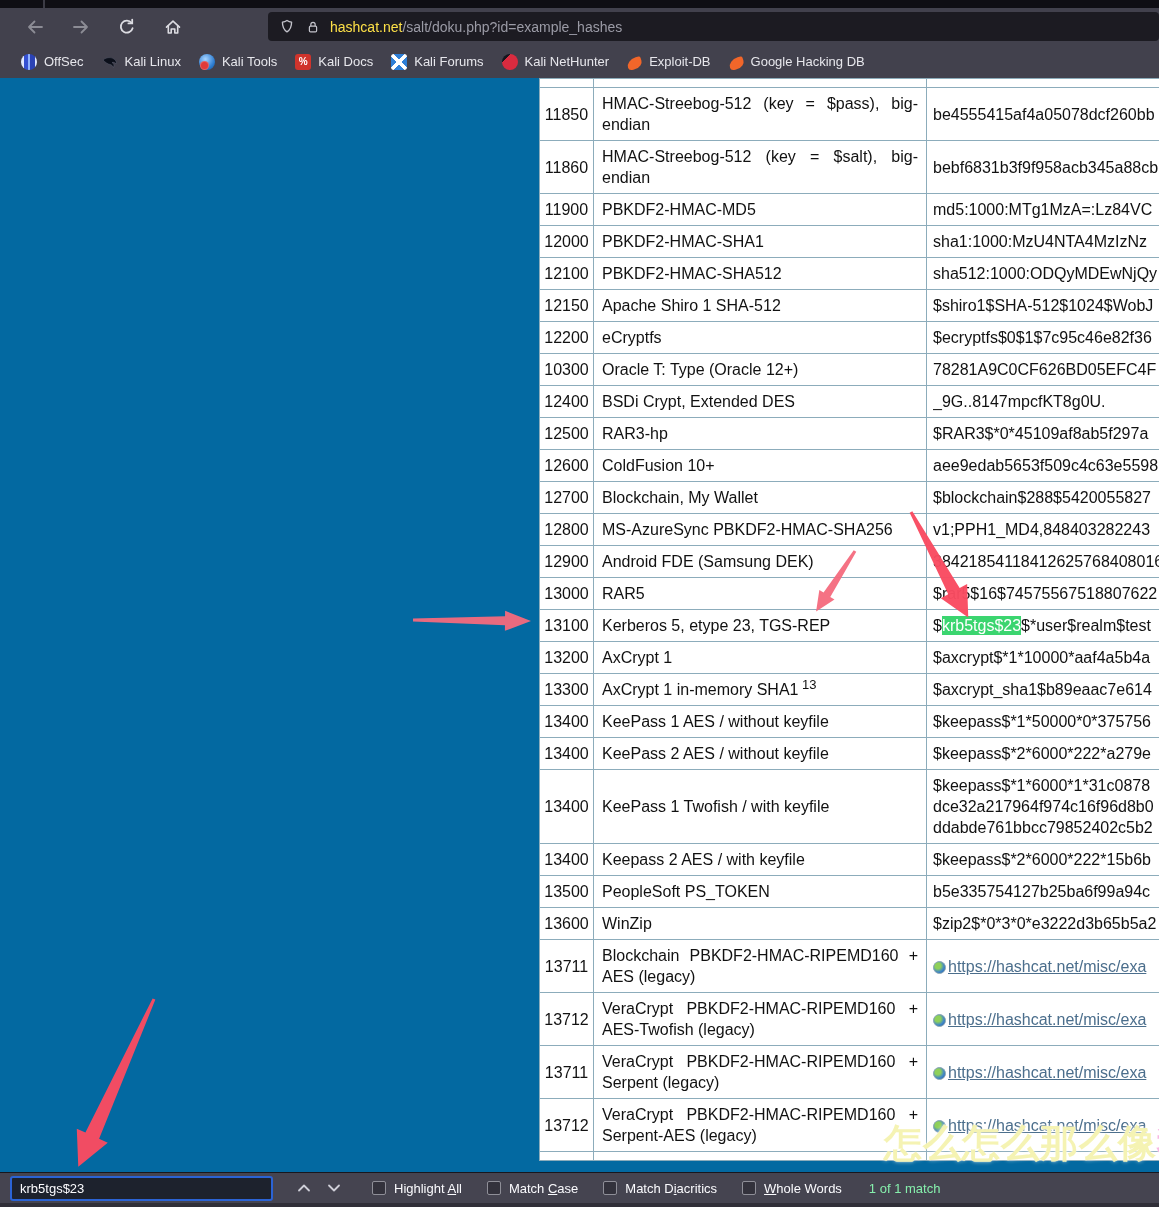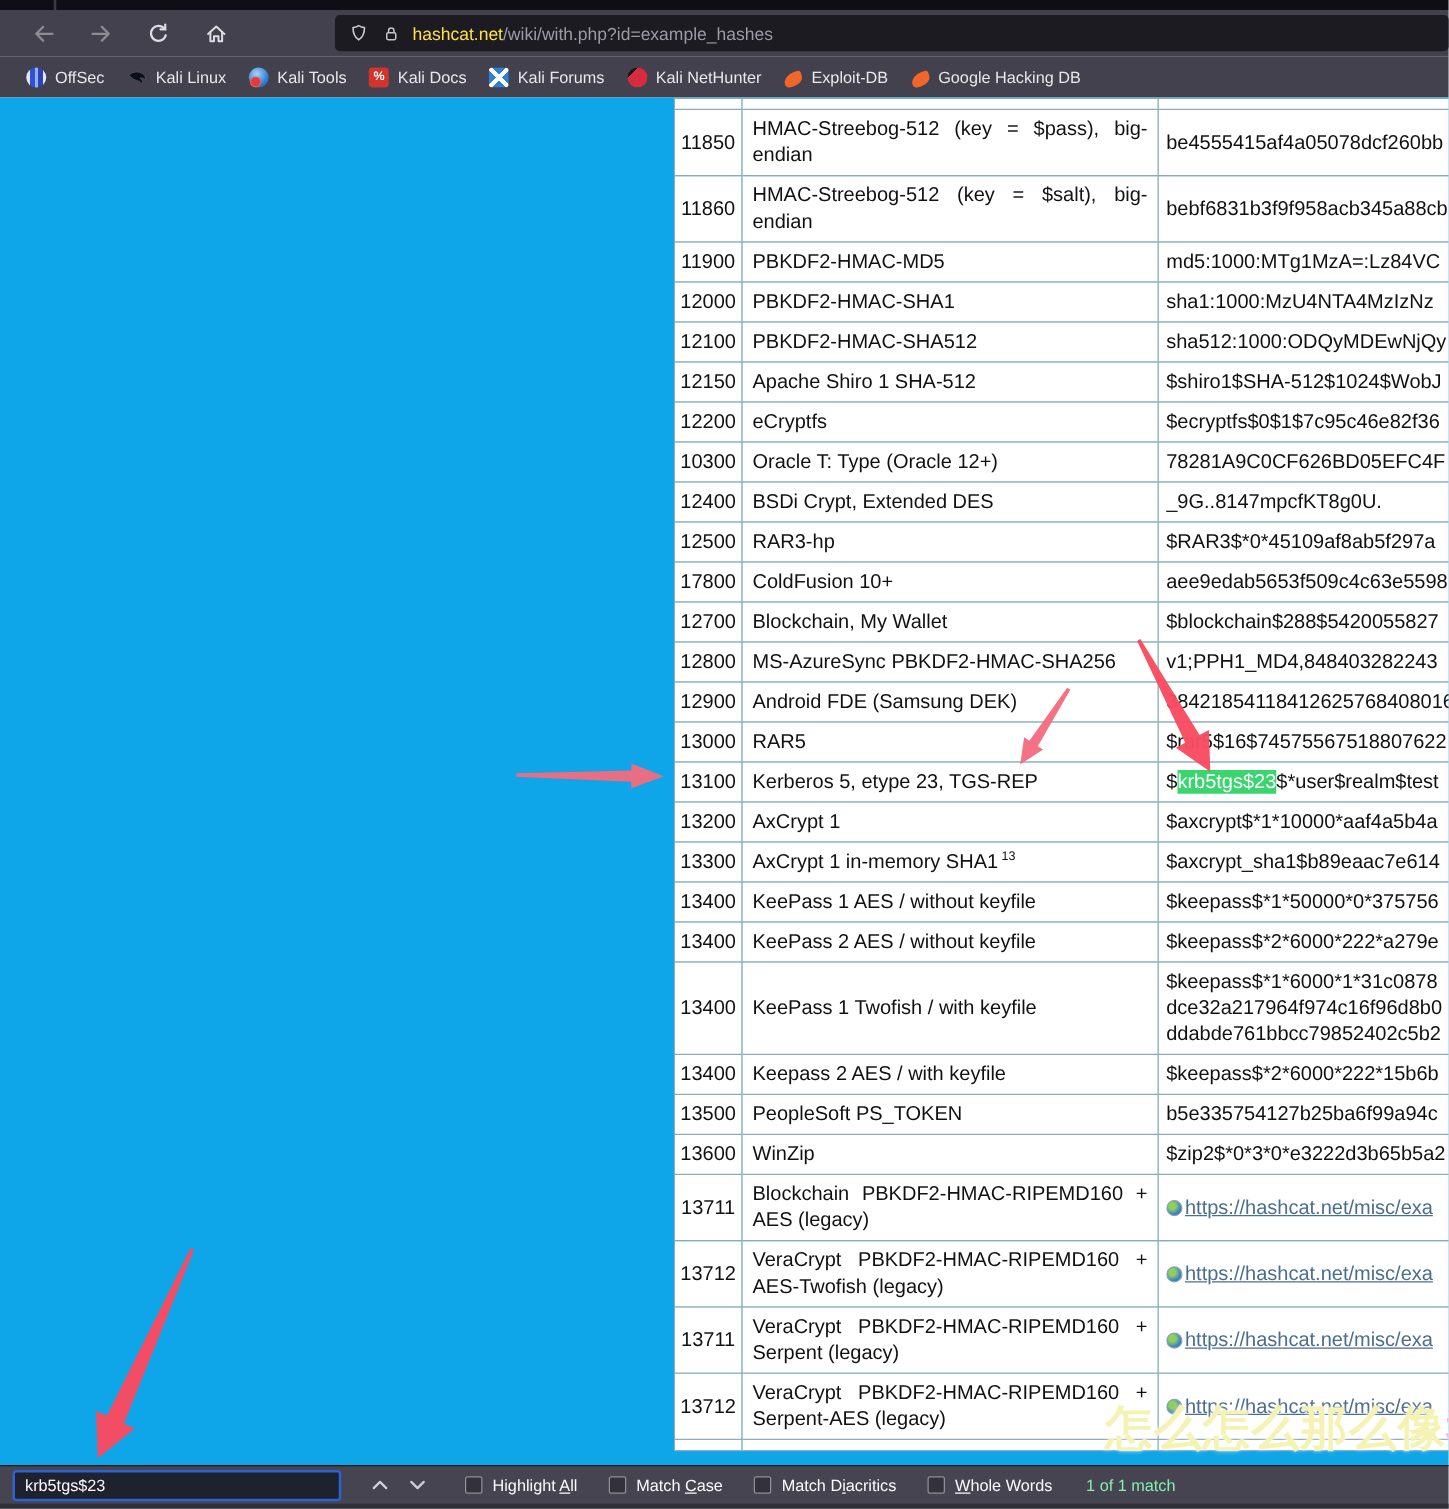--- a/index.html
+++ b/index.html
@@ -44,32 +44,32 @@
   .kali-forums-icon { border-radius:3px; background:
     linear-gradient(45deg,transparent 42%,#fff 42% 58%,transparent 58%),
     linear-gradient(-45deg,transparent 42%,#fff 42% 58%,transparent 58%),#2f7fd6; }
   .kali-nethunter-icon { border-radius:50%;
     background:linear-gradient(135deg,#16161e 25%,transparent 25%),#d92b3f; }
   .exploitdb-icon, .ghdb-icon { width:15px; height:11px; margin-top:3px; background:#f1662a;
     border-radius:80% 20% 65% 35%; transform:rotate(-18deg); }
 
   
   .content { position:absolute; left:0; top:78px; width:1159px; height:1094px;
-             background:#0ea5e9; overflow:hidden; }
+             background:#0369a1; overflow:hidden; }
   .table-wrap { position:absolute; left:539px; top:0; width:620px; overflow:hidden; }
   table.hashes { border-collapse:collapse; table-layout:fixed; width:787px;
                  font-size:16px; color:#111; }
   .hashes td { border:1px solid #8cacbb; vertical-align:middle; background:#fff; }
   .td-mode { text-align:center; padding:5px 2px; line-height:21px; }
   .td-name { text-align:justify; padding:5px 8px; line-height:21px; }
   .td-hash { padding:5px 6px; line-height:21px; }
   .td-hash .nowrap { white-space:nowrap; overflow:hidden; }
   .hashline { white-space:nowrap; overflow:hidden; }
   tr.partial td { height:9px; padding:0; }
-  .td-name sup { font-size:10px; vertical-align:super; line-height:0; }
+  .td-name sup { font-size:13px; vertical-align:super; line-height:0; }
   .find-match { background:#3bd56f; color:#fff; padding:1px 0; }
   .ext-link { color:#4b6e8c; text-decoration:underline; cursor:pointer; }
   .globe-icon { display:inline-block; width:13px; height:13px; border-radius:50%; margin-right:2px;
     vertical-align:-2px; border:1px solid #8aa5b5;
     background:radial-gradient(circle at 35% 35%,#8fd05a 0 28%,#3f86c9 62%,#2a5e96); }
 
   
   .watermark { position:absolute; left:884px; top:1124px; z-index:8; pointer-events:none;
     font-weight:bold; font-size:38px; line-height:1; letter-spacing:1px; white-space:nowrap; }
   .wm-main { color:rgba(242,240,158,0.78);
@@ -135,21 +135,21 @@
         <svg width="18" height="18" viewBox="0 0 20 20" fill="none" stroke="#c3c3cb" stroke-width="1.5" stroke-linejoin="round">
           <path d="M10 2.8 C8.2 4 6.6 4.4 4.9 4.5 C4.9 9.4 6.7 13.4 10 15.4 C13.3 13.4 15.1 9.4 15.1 4.5 C13.4 4.4 11.8 4 10 2.8 Z"></path>
         </svg>
       </span>
       <span class="url-icon">
         <svg width="16" height="18" viewBox="0 0 20 20" fill="none" stroke="#c3c3cb" stroke-width="1.5">
           <rect x="5.5" y="9" width="9" height="7" rx="1.4"></rect>
             <path d="M7.3 9 V7 a2.7 2.7 0 0 1 5.4 0 V9"></path>
         </svg>
       </span>
-      <span class="url-text"><span class="url-domain">hashcat.net</span><span class="url-path">/wiki/with.php?id=example_hashes</span></span>
+      <span class="url-text"><span class="url-domain">hashcat.net</span><span class="url-path">/salt/doku.php?id=example_hashes</span></span>
     </div>
   </div>
 
   <div class="bookmarks" id="bookmarks">
       <div class="bm">
         <span class="bm-icon offsec-icon"></span>
         <span class="bm-label">OffSec</span>
       </div>
       <div class="bm">
         <span class="bm-icon kali-linux-icon">
@@ -263,21 +263,21 @@
               </td>
             </tr>
             <tr>
               <td class="td-mode">12500</td>
               <td class="td-name">RAR3-hp</td>
               <td class="td-hash">
                 <div class="nowrap">$RAR3$*0*45109af8ab5f297a</div>
               </td>
             </tr>
             <tr>
-              <td class="td-mode">17800</td>
+              <td class="td-mode">12600</td>
               <td class="td-name">ColdFusion 10+</td>
               <td class="td-hash">
                 <div class="nowrap">aee9edab5653f509c4c63e5598</div>
               </td>
             </tr>
             <tr>
               <td class="td-mode">12700</td>
               <td class="td-name">Blockchain, My Wallet</td>
               <td class="td-hash">
                 <div class="nowrap">$blockchain$288$5420055827</div>

